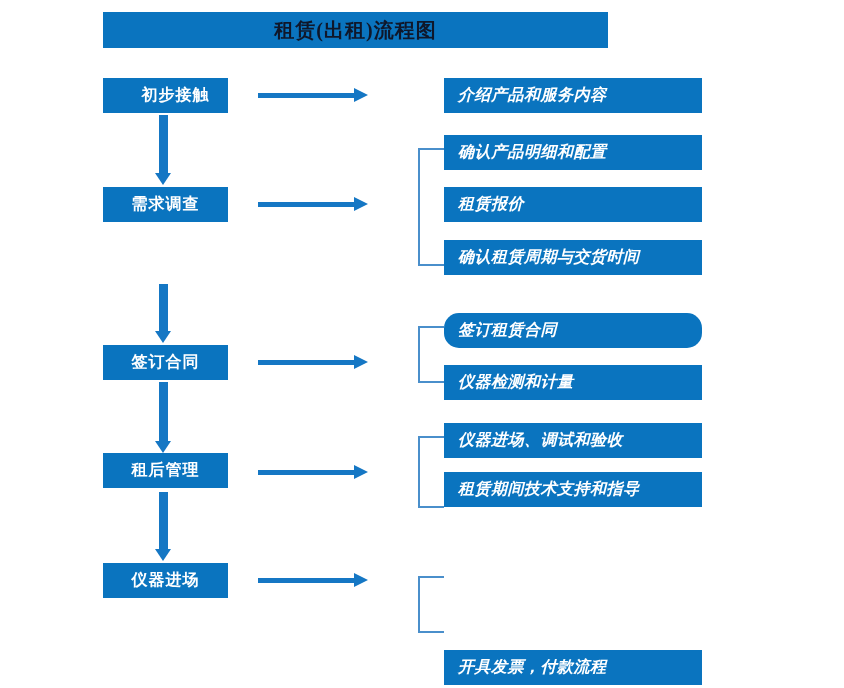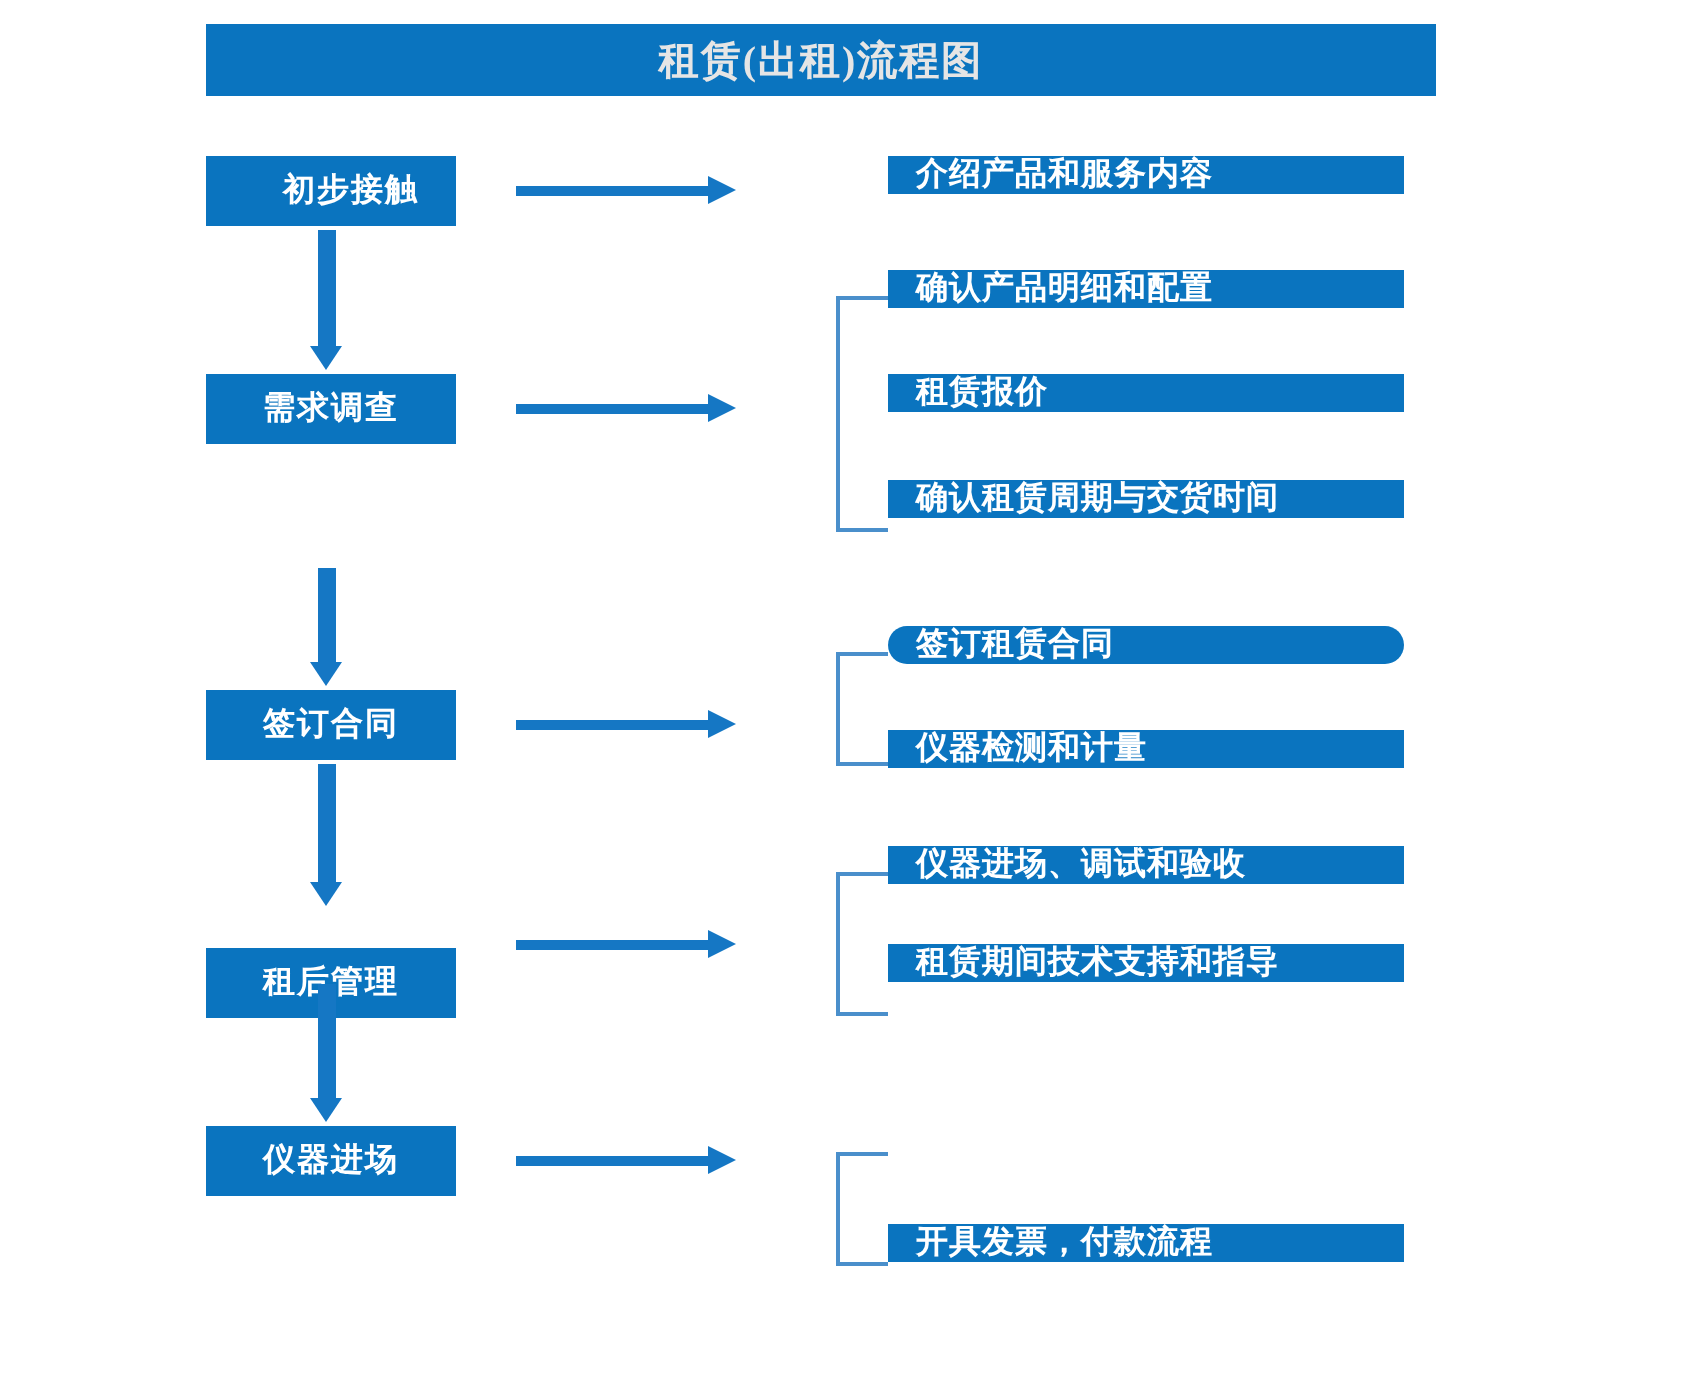--- a/index.html
+++ b/index.html
@@ -17,24 +17,24 @@
     height: 688px;
     background: #ffffff;
     overflow: hidden;
   }
 
   
   .title-bar {
     position: absolute;
     left: 103px;
     top: 12px;
-    width: 615px;
+    width: 505px;
     height: 36px;
     background: #0A74BF;
-    color: #e5e5e5;
+    color: #0f172a;
     font-size: 20px;
     font-weight: bold;
     display: flex;
     align-items: center;
     justify-content: center;
     letter-spacing: 1px;
     white-space: nowrap;
   }
 
   
@@ -51,26 +51,27 @@
   .node.stage {
     width: 125px;
     height: 35px;
     left: 103px;
     font-size: 16px;
     justify-content: center;
     letter-spacing: 1px;
   }
   .node.detail {
     width: 258px;
-    height: 19px;
+    height: 35px;
     left: 444px;
     font-size: 16px;
     justify-content: flex-start;
     padding-left: 14px;
     letter-spacing: 0.5px;
+    font-style: italic;
   }
 
   
   .v-arrow {
     position: absolute;
     left: 159px;
     width: 9px;
   }
   .v-arrow .stem {
     position: absolute;
@@ -132,21 +133,21 @@
 <div id="canvas">
 
   <div class="title-bar">租赁(出租)流程图</div>
 
   <div class="node stage" style="top:78px;padding-left:20px;">初步接触</div>
 
   <div class="node stage" style="top:187px;">需求调查</div>
 
   <div class="node stage" style="top:345px;">签订合同</div>
 
-  <div class="node stage" style="top:474px;">租后管理</div>
+  <div class="node stage" style="top:453px;">租后管理</div>
 
   <div class="node stage" style="top:563px;">仪器进场</div>
 
   <div class="v-arrow" style="top:115px; height:70px;">
     <div class="stem" style="height:58px;"></div>
     <div class="head" style="top:58px;"></div>
   </div>
 
   <div class="v-arrow" style="top:284px; height:59px;">
     <div class="stem" style="height:47px;"></div>
@@ -206,15 +207,15 @@
 
   <div class="node detail" style="top:313px;border-radius:15px;">签订租赁合同</div>
 
   <div class="node detail" style="top:365px;">仪器检测和计量</div>
 
   <div class="node detail" style="top:423px;">仪器进场、调试和验收</div>
 
   <div class="node detail" style="top:472px;">租赁期间技术支持和指导</div>
 
 
-  <div class="node detail" style="top:612px;">开具发票，付款流程</div>
+  <div class="node detail" style="top:650px;">开具发票，付款流程</div>
 
 </div>
 
 </body></html>

